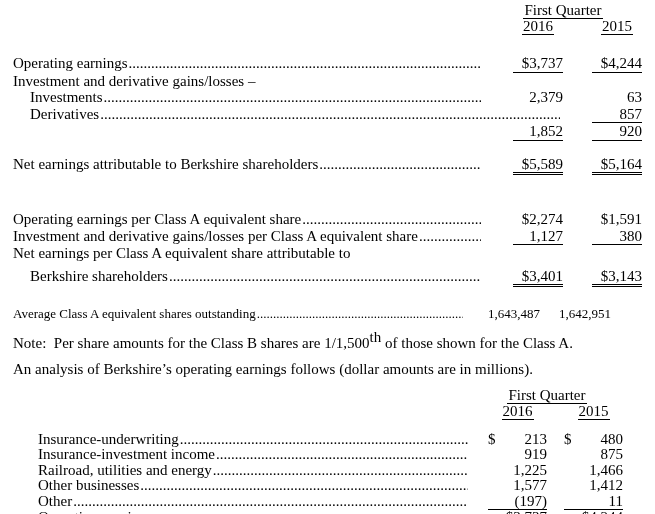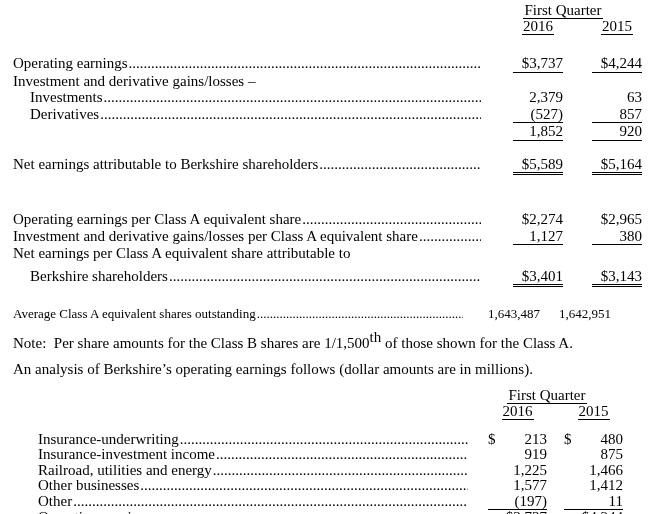--- a/index.html
+++ b/index.html
@@ -108,23 +108,20 @@
             <span class="col">
               <span class="v">63</span>
             </span>
           </span>
         </div>
         <div class="row">
           <span class="lbl ind1">Derivatives</span>
           <span class="dots"></span>
           <span class="vals">
             <span class="col">
-              <span class="v u">(527)</span>
-            </span>
-            <span class="col">
               <span class="v u">857</span>
             </span>
           </span>
         </div>
         <div class="row">
           <span class="lbl"></span>
           <span class="dots nodots"></span>
           <span class="vals">
             <span class="col">
               <span class="v u">1,852</span>
@@ -152,21 +149,21 @@
   <div class="tbl t2">
     <div class="rows">
         <div class="row">
           <span class="lbl">Operating earnings per Class A equivalent share</span>
           <span class="dots"></span>
           <span class="vals">
             <span class="col">
               <span class="v">$2,274</span>
             </span>
             <span class="col">
-              <span class="v">$2,965</span>
+              <span class="v">$1,591</span>
             </span>
           </span>
         </div>
         <div class="row">
           <span class="lbl">Investment and derivative gains/losses per Class A equivalent share</span>
           <span class="dots"></span>
           <span class="vals">
             <span class="col">
               <span class="v u">1,127</span>
             </span>

